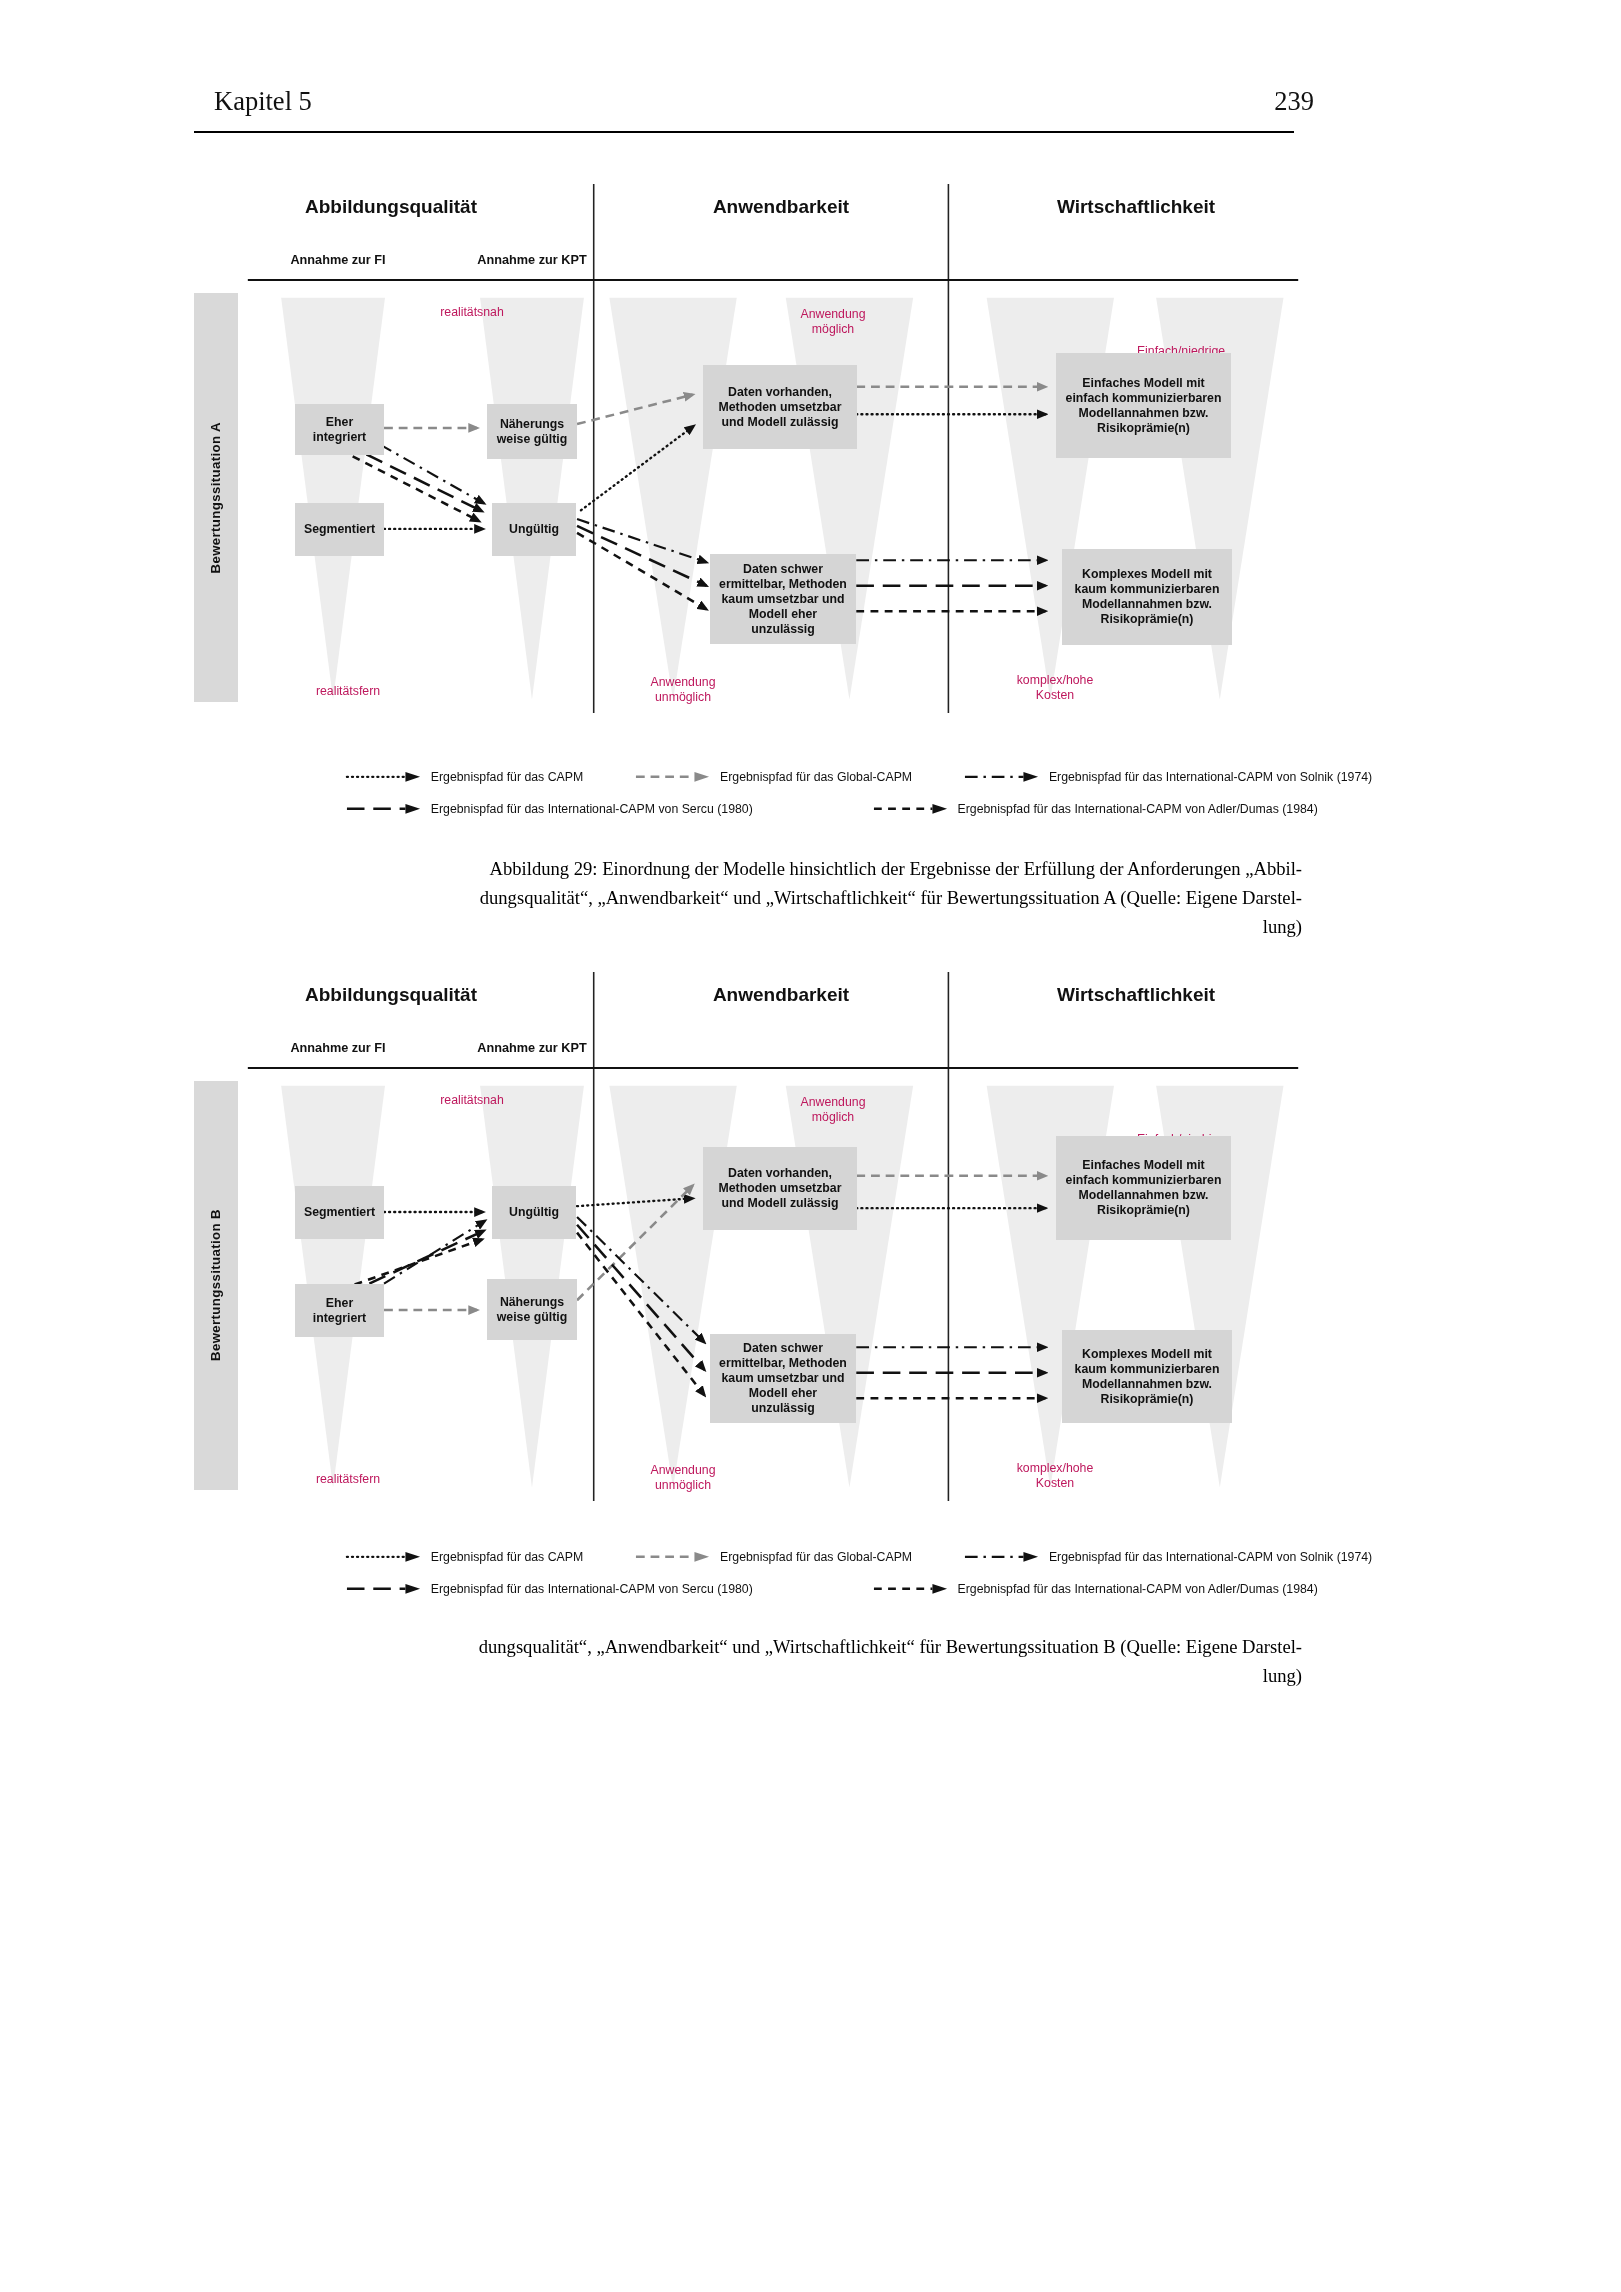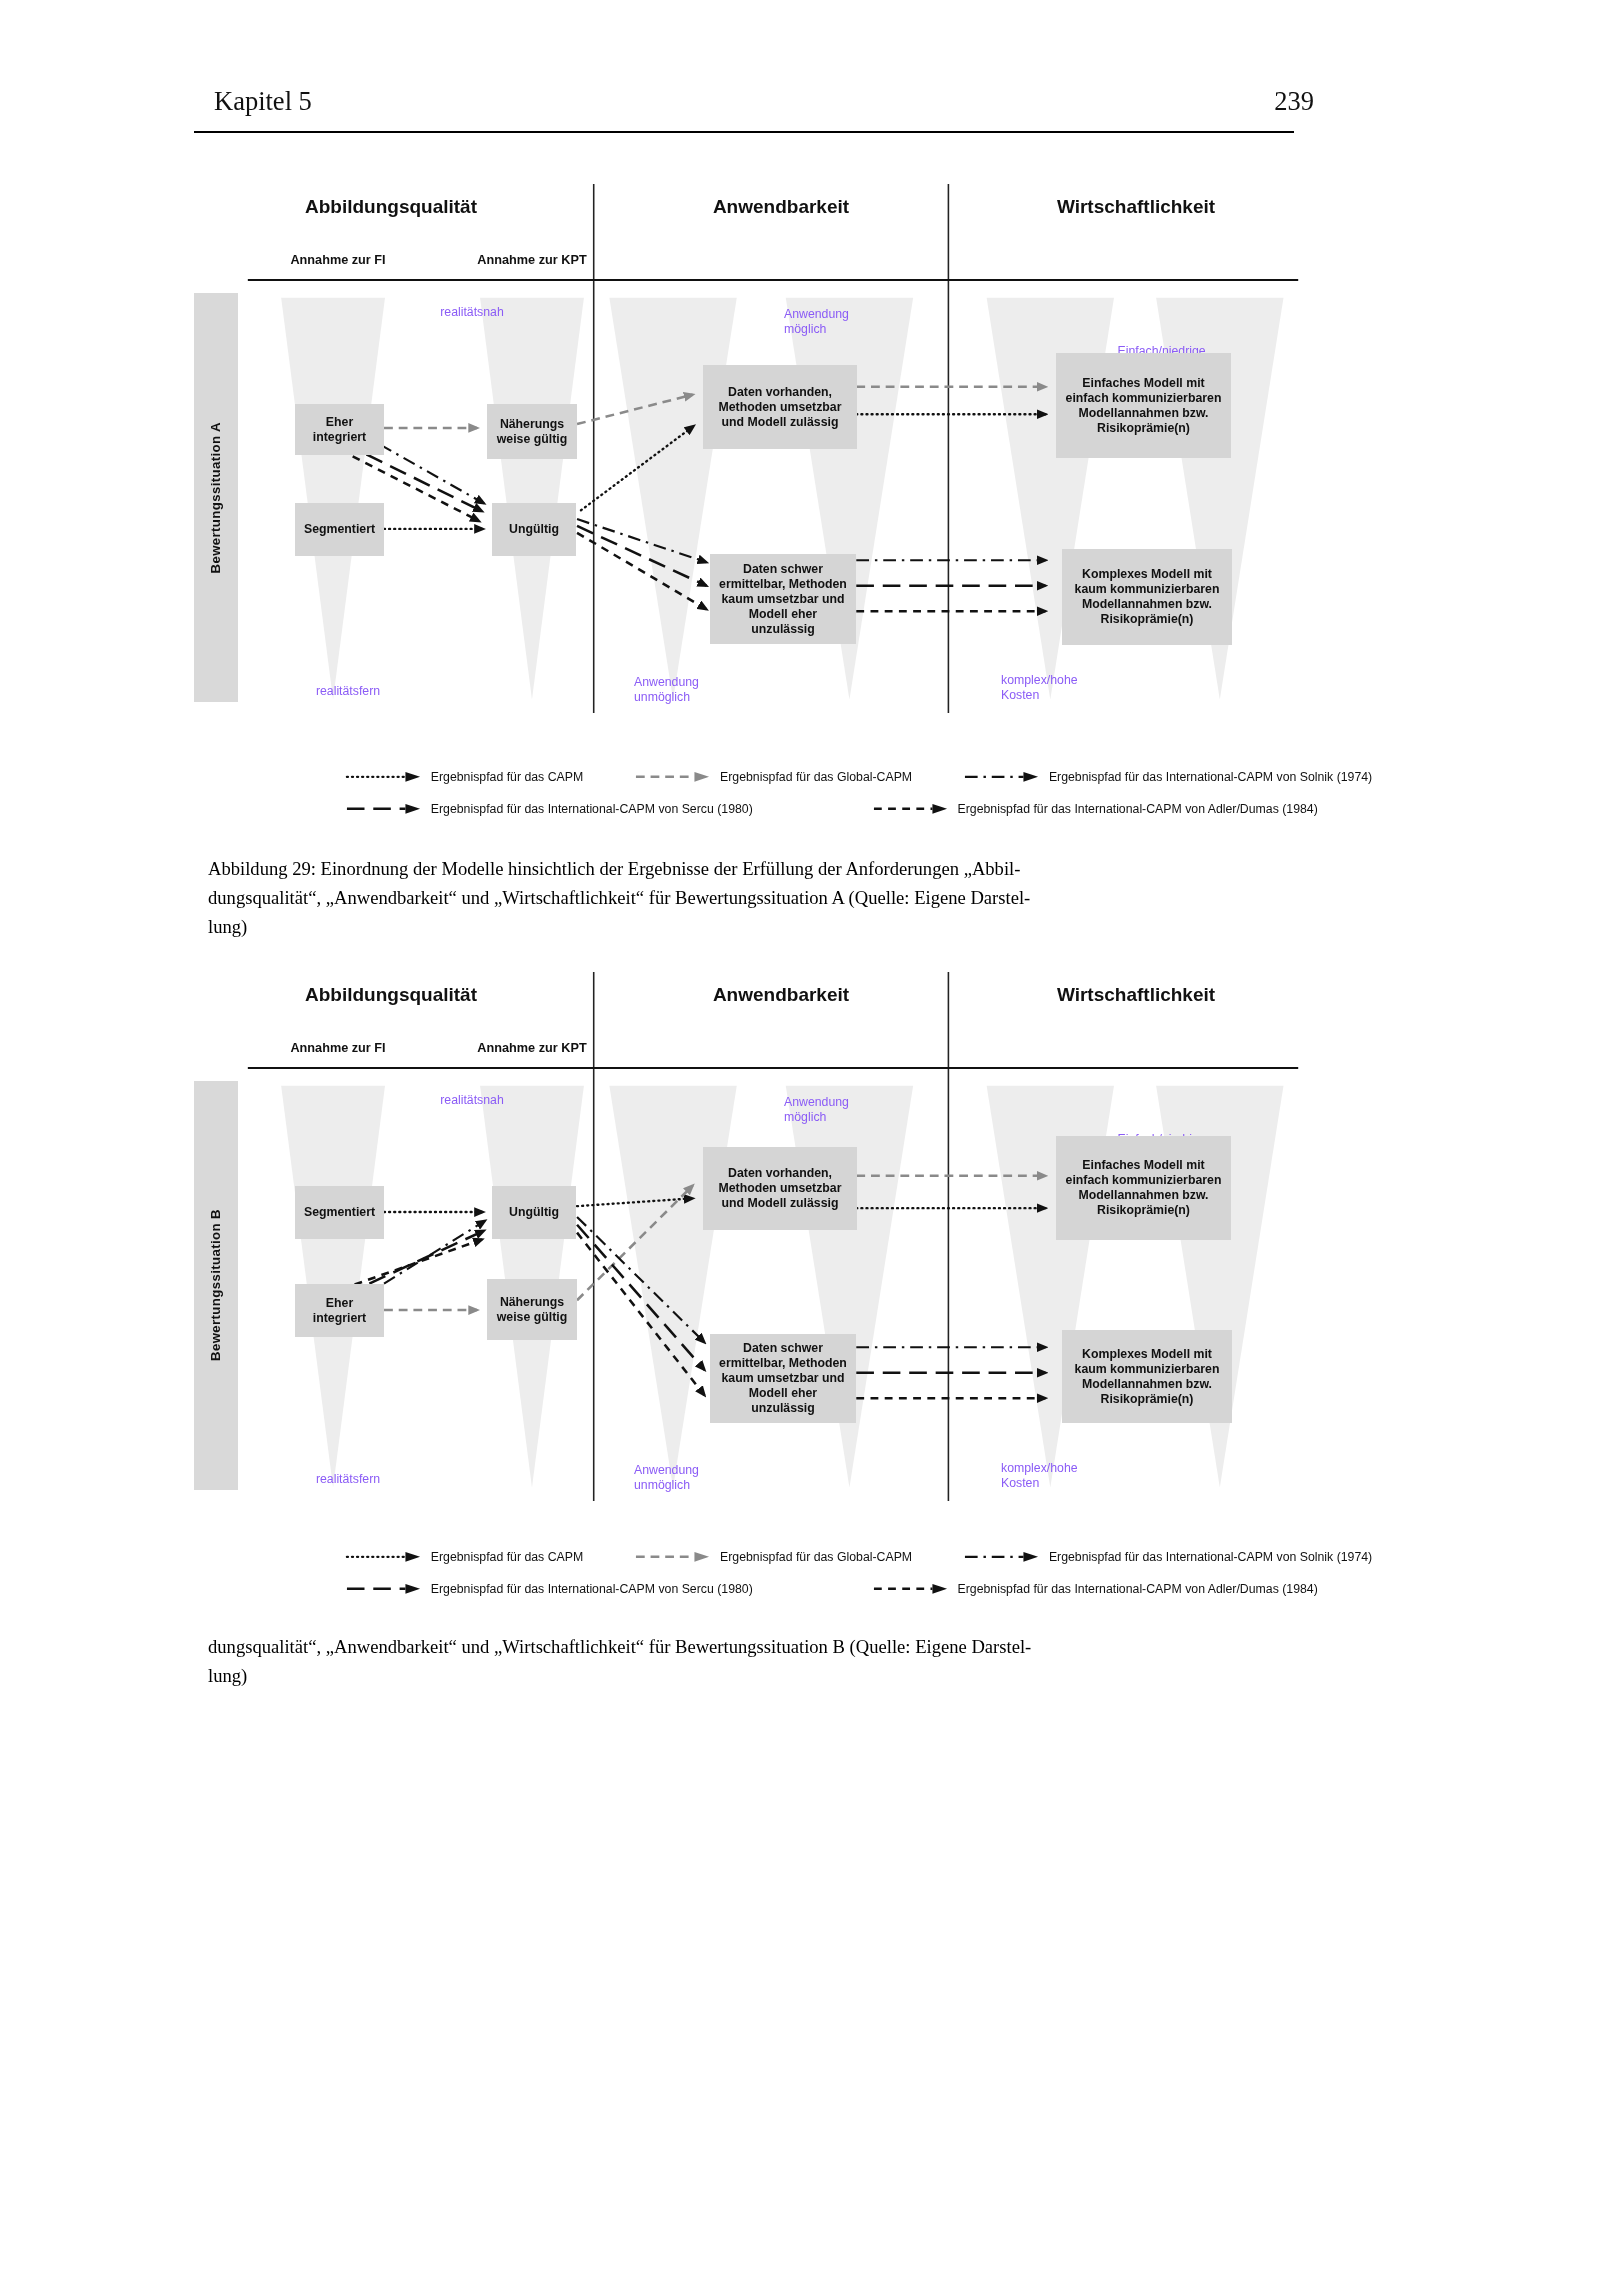--- a/index.html
+++ b/index.html
@@ -25,22 +25,22 @@
 
   .sidebar{position:absolute;left:2.9px;top:111px;width:44px;height:409px;background:#d9d9d9;
     display:flex;align-items:center;justify-content:center;z-index:2;}
   .sidebar span{writing-mode:vertical-rl;transform:rotate(180deg);font-weight:700;
     font-size:13.2px;letter-spacing:0.4px;color:#111;}
 
   .box{position:absolute;background:#d5d5d5;display:flex;align-items:center;justify-content:center;
     text-align:center;font-weight:700;font-size:12.3px;line-height:1.22;color:#111;
     padding:2.9px 5.9px;box-sizing:border-box;z-index:2;}
 
-  .slabel{position:absolute;transform:translateX(-50%);text-align:left;font-size:12.3px;
-    color:#8b5cf6;z-index:2;line-height:1.25;}
+  .slabel{position:absolute;transform:translateX(-50%);text-align:center;font-size:12.3px;
+    color:#be185d;z-index:2;line-height:1.25;}
 
   
   .bx-int-a{left:104px;top:222px;width:89px;height:51px;}
   .bx-nah-a{left:296px;top:222px;width:90px;height:55px;}
   .bx-seg-a{left:104px;top:321px;width:89px;height:53px;}
   .bx-ung-a{left:301px;top:321px;width:84px;height:53px;}
   .bx-dv-a{left:512px;top:183px;width:154px;height:84px;}
   .bx-ds-a{left:519px;top:372px;width:146px;height:90px;}
   .bx-em-a{left:865px;top:171px;width:175px;height:105px;}
   .bx-km-a{left:871px;top:367px;width:170px;height:96px;}
@@ -72,21 +72,21 @@
   
   .legend{position:absolute;left:345px;width:980px;z-index:2;}
   #legendA{top:770px}
   #legendB{top:1550px}
   .lrow{display:flex;align-items:center;margin-bottom:17.6px;}
   .lrow1{gap:51px;}
   .lrow2{gap:119px;}
   .litem{display:flex;align-items:center;gap:7.8px;font-size:12.3px;color:#111;white-space:nowrap;}
 
   
-  .caption{position:absolute;left:208px;width:1094px;text-align:left;
+  .caption{position:absolute;left:208px;width:1094px;text-align:right;
     font-family:"Liberation Serif", serif;font-size:18.6px;line-height:1.55;color:#000;z-index:2;}
   #capA{top:855px}
   #capB{top:1633px}
 </style>
 </head>
 <body>
 
 <div class="pagehead">
   <span>Kapitel 5</span>
   <span>239</span>

